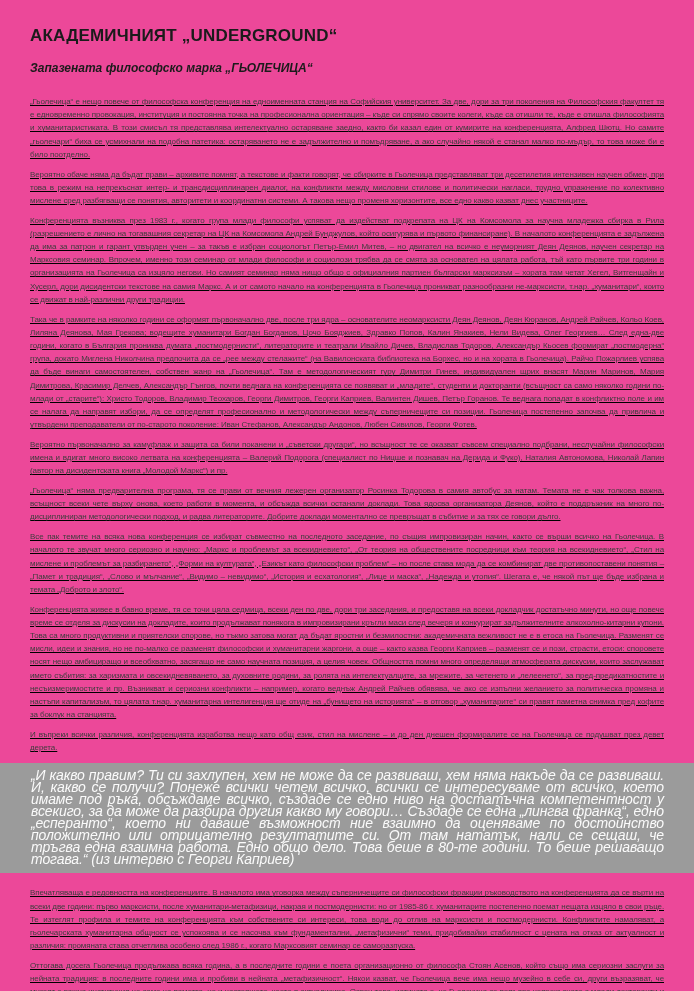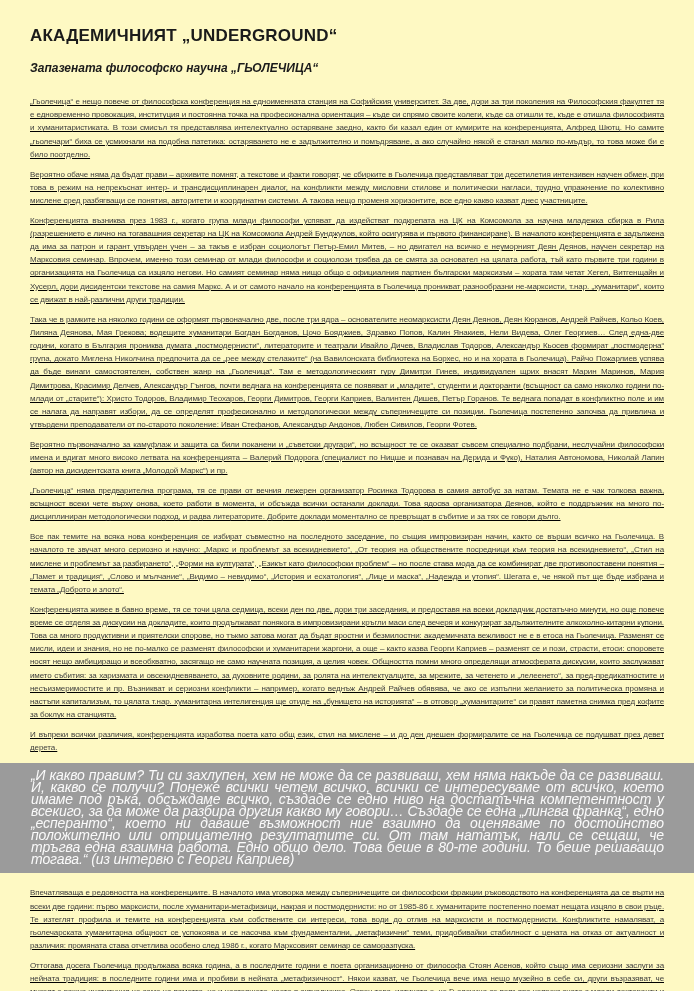--- a/index.html
+++ b/index.html
@@ -3,21 +3,21 @@
 <meta charset="utf-8">
 <style>
   * { box-sizing: border-box; margin: 0; padding: 0; }
   html, body { background: #e9e9e9; }
   body { font-family: "Liberation Sans", "DejaVu Sans", sans-serif; }
   .page {
     position: relative;
     width: 694px;
     height: 991px;
     margin: 0 auto;
-    background: #fef9c3;
+    background: #ec4899;
     overflow: hidden;
   }
   .inset { padding-left: 30px; padding-right: 30px; }
   .doc-title {
     padding-top: 26px;
     font-size: 17px;
     font-weight: bold;
     letter-spacing: 0.2px;
     color: #1b1b1b;
     font-family: "Liberation Sans", sans-serif;
@@ -55,32 +55,32 @@
   }
   .pull-quote .attr { white-space: normal; }
 </style>
 </head>
 <body>
 
 <div class="page">
 
   <h1 class="doc-title inset">АКАДЕМИЧНИЯТ „UNDERGROUND“</h1>
 
-  <h2 class="doc-subtitle inset">Запазената философско научна „ГЬОЛЕЧИЦА“</h2>
+  <h2 class="doc-subtitle inset">Запазената философско марка „ГЬОЛЕЧИЦА“</h2>
 
   <div class="body-block inset">
     <p>„Гьолечица“ е нещо повече от философска конференция на едноименната станция на Софийския университет. За две, дори за три поколения на Философския факултет тя е едновременно провокация, институция и постоянна точка на професионална ориентация – къде си спрямо своите колеги, къде са отишли те, къде е отишла философията и хуманитаристиката. В този смисъл тя представлява интелектуално остаряване заедно, както би казал един от кумирите на конференцията, Алфред Шютц. Но самите „гьолечари“ биха се усмихнали на подобна патетика: остаряването не е задължително и помъдряване, а ако случайно някой е станал малко по-мъдър, то това може би е било поотделно.</p>
     <p>Вероятно обаче няма да бъдат прави – архивите помнят, а текстове и факти говорят, че сбирките в Гьолечица представляват три десетилетия интензивен научен обмен, при това в режим на непрекъснат интер- и трансдисциплинарен диалог, на конфликти между мисловни стилове и политически нагласи, трудно упражнение по колективно мислене сред разбягващи се понятия, авторитети и координатни системи. А такова нещо променя хоризонтите, все едно какво казват днес участниците.</p>
     <p>Конференцията възниква през 1983 г., когато група млади философи успяват да издействат подкрепата на ЦК на Комсомола за научна младежка сбирка в Рила (разрешението е лично на тогавашния секретар на ЦК на Комсомола Андрей Бунджулов, който осигурява и първото финансиране). В началото конференцията е задължена да има за патрон и гарант утвърден учен – за такъв е избран социологът Петър-Емил Митев, – но двигател на всичко е неуморният Деян Деянов, научен секретар на Марксовия семинар. Впрочем, именно този семинар от млади философи и социолози  трябва да се смята за основател на цялата работа, тъй като първите три години в организацията на Гьолечица са изцяло негови. Но самият семинар няма нищо общо с официалния партиен български марксизъм – хората там четат Хегел, Витгенщайн и Хусерл, дори дисидентски текстове на самия Маркс. А и от самото начало на конференцията в Гьолечица проникват разнообразни не-марксисти, т.нар. „хуманитари“, които се движат в най-различни други традиции.</p>
     <p>Така че в рамките на няколко години се оформят първоначално две, после три ядра – основателите неомарксисти Деян Деянов, Деян Кюранов, Андрей Райчев, Кольо Коев, Лиляна Деянова, Мая Грекова; водещите хуманитари Богдан Богданов, Цочо Бояджиев, Здравко Попов, Калин Янакиев, Нели Видева, Олег Георгиев… След една-две години, когато в България прониква думата „постмодернисти“, литераторите и театрали Ивайло Дичев, Владислав Тодоров, Александър Кьосев формират „постмодерна“ група, докато Миглена Николчина предпочита да се „рее между стелажите“ (на Вавилонската библиотека на Борхес, но и на хората в Гьолечица). Райчо Пожарлиев успява да бъде винаги самостоятелен, собствен жанр на „Гьолечица“. Там е методологическият гуру Димитри Гинев, индивидуален щрих внасят Марин Маринов, Мария Димитрова, Красимир Делчев, Александър Гънгов, почти веднага на конференцията се появяват и „младите“, студенти и докторанти (всъщност са само няколко години по-млади от „старите“): Христо Тодоров, Владимир Теохаров, Георги Димитров, Георги Каприев, Валинтен Дишев, Петър Горанов. Те веднага попадат в конфликтно поле и им се налага да направят избори, да се определят професионално и методологически между съперничещите си позиции. Гьолечица постепенно започва да привлича и утвърдени преподаватели от по-старото поколение: Иван Стефанов, Александър Андонов,  Любен Сивилов, Георги Фотев.</p>
     <p>Вероятно първоначално за камуфлаж и защита са били поканени и „съветски другари“, но всъщност те се оказват съвсем специално подбрани, неслучайни философски имена и вдигат много високо летвата на конференцията – Валерий Подорога (специалист по Ницше и познавач на Дерида и Фуко), Наталия Автономова, Николай Лапин (автор на дисидентската книга „Молодой Маркс“) и пр.</p>
     <p>„Гьолечица“ няма предварителна програма, тя се прави от вечния лежерен организатор Росинка Тодорова в самия автобус за натам. Темата не е чак толкова важна, всъщност всеки чете върху онова, което работи в момента, и обсъжда всички останали доклади. Това ядосва организатора Деянов, който е поддръжник на много по-дисциплиниран методологически подход, и радва литераторите. Добрите доклади моментално се превръщат в събитие и за тях се говори дълго.</p>
     <p>Все пак темите на всяка нова конференция се избират съвместно на последното заседание, по същия импровизиран начин, както се върши всичко на Гьолечица. В началото те звучат много сериозно и научно: „Маркс и проблемът за всекидневието“, „От теория на обществените посредници към теория на всекидневието“, „Стил на мислене и проблемът за разбирането“, „Форми на културата“, „Езикът като философски проблем“ – но после става мода да се комбинират две противопоставени понятия – „Памет и традиция“, „Слово и мълчание“, „Видимо – невидимо“, „История и есхатология“, „Лице и маска“, „Надежда и утопия“. Шегата е, че някой път ще бъде избрана и темата „Доброто и злото“.</p>
     <p>Конференцията живее в бавно време, тя се точи цяла седмица, всеки ден по две, дори три заседания, и предоставя на всеки докладчик достатъчно минути, но още повече време се отделя за дискусии на докладите, които продължават понякога в импровизирани кръгли маси след вечеря и конкурират задължителните алкохолно-китарни купони. Това са много продуктивни и приятелски спорове, но тъкмо затова могат да бъдат яростни и безмилостни: академичната вежливост не е в етоса на Гьолечица. Разменят се мисли, идеи и знания, но не по-малко се разменят философски и хуманитарни жаргони, а още – както казва Георги Каприев – разменят се и пози, страсти, етоси: споровете носят нещо амбициращо и всеобхватно, засягащо не само научната позиция, а целия човек. Общността помни много определящи атмосферата дискусии, които заслужават името събития: за харизмата и овсекидневяването, за духовните родини, за ролята на интелектуалците, за мрежите, за четенето и „лелеенето“, за пред-предикатностите и несъизмеримостите и пр. Възникват и сериозни конфликти – например, когато веднъж Андрей Райчев обявява, че ако се изпълни желанието за политическа промяна и настъпи капитализъм, то цялата т.нар. хуманитарна интелигенция ще отиде на „бунището на историята“ – в отговор  „хуманитарите“ си правят паметна снимка пред кофите за боклук на станцията.</p>
-    <p>И въпреки всички различия, конференцията изработва поета като общ език, стил на мислене – и до ден днешен формиралите се на Гьолечица се подушват през девет дерета.</p>
+    <p>И въпреки всички различия, конференцията изработва нещо като общ език, стил на мислене – и до ден днешен формиралите се на Гьолечица се подушват през девет дерета.</p>
   </div>
 
   <div class="pull-quote">
     <p><span>„И какво правим? Ти си захлупен, хем не може да се развиваш, хем няма накъде да се развиваш. И, какво се получи? Понеже всички четем всичко, всички се интересуваме от всичко, което имаме под ръка, обсъждаме всичко, създаде се едно ниво на достатъчна компетентност у всекиго, за да може да разбира другия какво му говори… Създаде се една „лингва франка“, едно „есперанто“, което ни даваше възможност ние взаимно да оценяваме по достойнство положително или отрицателно резултатите си. От там нататък, нали се сещаш, че тръгва една взаимна работа. Едно общо дело. Това беше в 80-те години. То беше решаващо тогава.“</span> <span class="attr">(из интервю с Георги Каприев)</span></p>
   </div>
 
   <div class="body-block inset" style="margin-top:13px;">
     <p>Впечатляваща е редовността на конференциите. В началото има уговорка между съперничещите си философски фракции ръководството на конференцията да се върти на всеки две години: първо марксисти, после хуманитари-метафизици, накрая и постмодернисти: но от 1985-86 г. хуманитарите постепенно поемат нещата изцяло в свои ръце. Те изтеглят профила и темите на конференцията към собствените си интереси, това води до отлив на марксисти и постмодернисти. Конфликтите намаляват, а гьолечарската хуманитарна общност се успокоява и се насочва към фундаментални, „метафизични“ теми, придобивайки стабилност с цената на отказ от актуалност и различия: промяната става отчетлива особено след 1986 г., когато Марксовият семинар се саморазпуска.</p>
     <p>Оттогава досега Гьолечица продължава всяка година, а в последните години е поета организационно от философа Стоян Асенов, който също има сериозни заслуги за нейната традиция: в последните години има и пробиви в нейната „метафизичност“. Някои казват, че Гьолечица вече има нещо музейно в себе си, други възразяват, че музеят е важна институция не само на паметта, но и настоящето, което я актуализира. Освен това, истината е, че Гьолечица се попълва непрекъснато с млади докторанти и студенти, нови, различни мислители, които се включват активно в дискусионния и докладен живот.</p>
 

